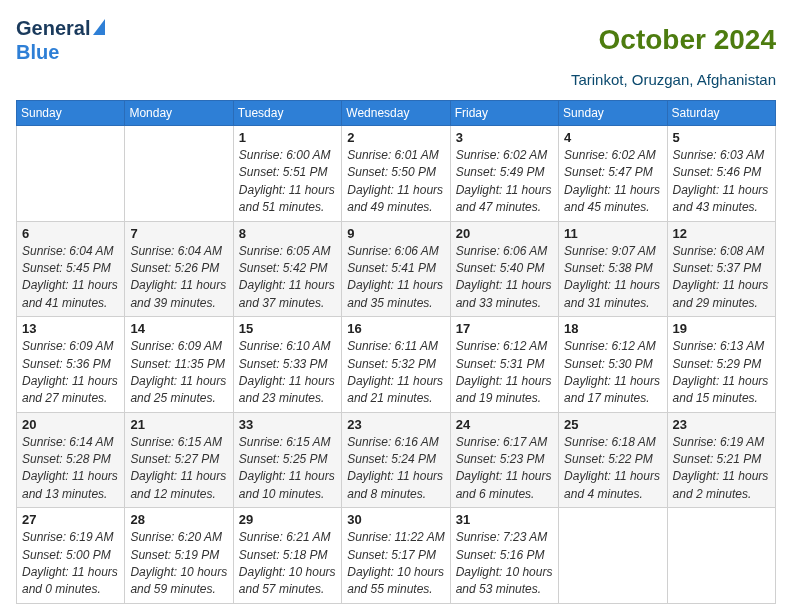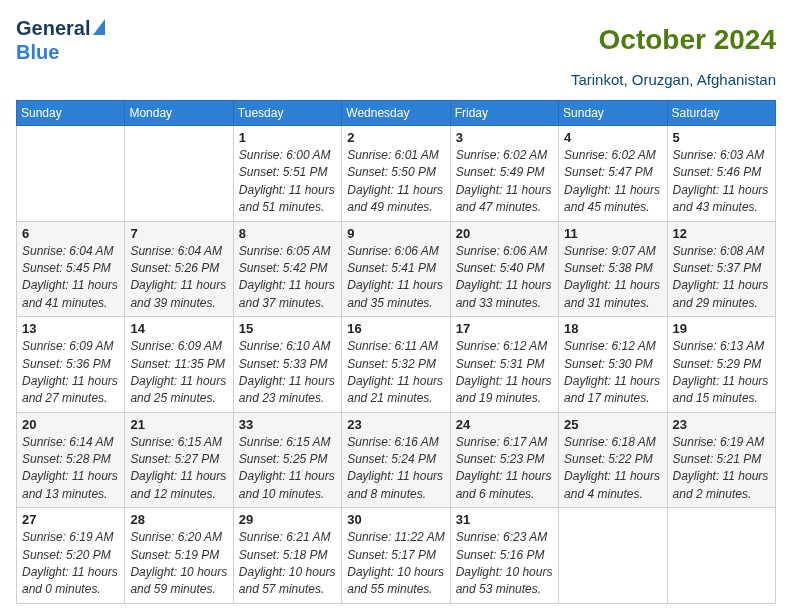--- a/index.html
+++ b/index.html
@@ -286,21 +286,21 @@
           <div class="day-num">23</div>
           <div class="day-detail">Sunrise: 6:19 AM
 Sunset: 5:21 PM
 Daylight: 11 hours and 2 minutes.</div>
         </td>
       </tr>
       <tr>
         <td>
           <div class="day-num">27</div>
           <div class="day-detail">Sunrise: 6:19 AM
-Sunset: 5:20 PM
+Sunset: 5:00 PM
 Daylight: 11 hours and 0 minutes.</div>
         </td>
         <td>
           <div class="day-num">28</div>
           <div class="day-detail">Sunrise: 6:20 AM
 Sunset: 5:19 PM
 Daylight: 10 hours and 59 minutes.</div>
         </td>
         <td>
           <div class="day-num">29</div>
@@ -309,21 +309,21 @@
 Daylight: 10 hours and 57 minutes.</div>
         </td>
         <td>
           <div class="day-num">30</div>
           <div class="day-detail">Sunrise: 11:22 AM
 Sunset: 5:17 PM
 Daylight: 10 hours and 55 minutes.</div>
         </td>
         <td>
           <div class="day-num">31</div>
-          <div class="day-detail">Sunrise: 6:23 AM
+          <div class="day-detail">Sunrise: 7:23 AM
 Sunset: 5:16 PM
 Daylight: 10 hours and 53 minutes.</div>
         </td>
         <td class="empty-cell"></td>
         <td class="empty-cell"></td>
       </tr>
     </tbody>
 </table>
 
 </body></html>

